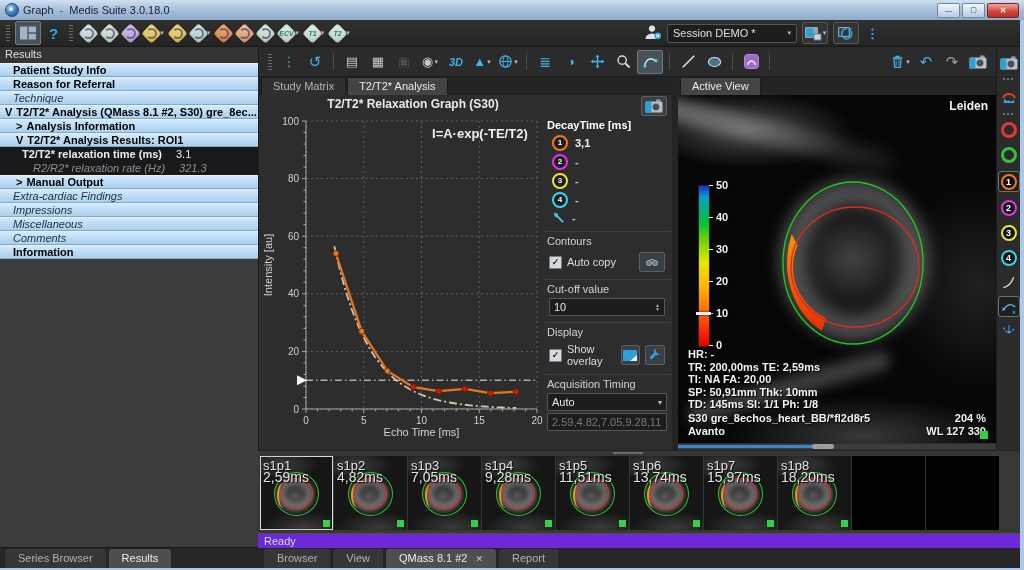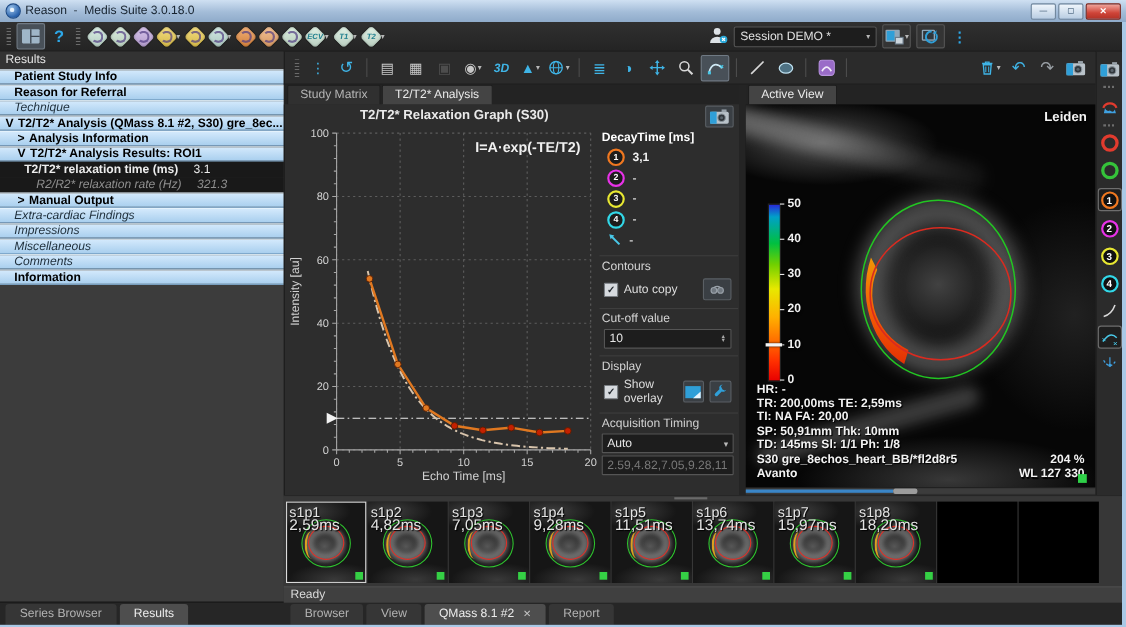--- a/index.html
+++ b/index.html
@@ -156,37 +156,37 @@
     border:8px solid rgba(188,188,188,.42);filter:blur(2px);box-sizing:border-box;}
   .ell{position:absolute;border-radius:50%;box-sizing:border-box;}
   .ell.g{left:14px;top:16px;width:45px;height:44px;border:1.2px solid #2ec22e;}
   .ell.r{left:20px;top:22px;width:33px;height:31px;border:1.2px solid #e03028;}
   .arc-y{position:absolute;left:17px;top:27px;width:13px;height:25px;border-radius:50%;
     border-left:2.5px solid rgba(228,165,28,.95);box-sizing:border-box;}
   .t-label{position:absolute;left:3px;top:2px;font-size:13px;color:#e4e4e4;text-shadow:1px 1px 1px #000;}
   .t-time{position:absolute;left:3px;top:13px;font-size:14px;color:#e4e4e4;text-shadow:1px 1px 1px #000;}
   .gsq{position:absolute;right:3px;bottom:3px;width:7px;height:7px;background:#35d045;}
   
-  #status-bar{left:258px;top:533px;width:762px;height:15px;background:#404040;border-top:1px solid #4e4e4e;
+  #status-bar{left:258px;top:533px;width:762px;height:15px;background:#6d28d9;border-top:1px solid #4e4e4e;
     display:flex;align-items:center;padding-left:6px;box-sizing:border-box;color:#dadada;}
   #bottom-tabs{left:258px;top:548px;width:762px;height:20px;background:#262626;display:flex;align-items:flex-end;
     gap:3px;padding-left:6px;box-sizing:border-box;}
   .closex{font-size:9px;margin-left:8px;color:#c4c4c4;}
   
   #edge-right{left:1020px;top:20px;width:4px;height:550px;background:#a9c9e6;}
   #edge-bottom{left:0;top:568px;width:1024px;height:2px;background:#a9c9e6;}
 </style>
 </head>
 <body>
 
 <div id="win">
 
   <div id="titlebar" class="abs">
     <span id="medis-logo"></span>
-    <span class="t">Reason</span>
+    <span class="t">Graph</span>
     <span class="t sep">-</span>
     <span class="t">Medis Suite 3.0.18.0</span>
     <span id="win-buttons">
       <span class="win-btn">—</span>
       <span class="win-btn">▢</span>
       <span class="win-btn close">✕</span>
     </span>
   </div>
 
   <div id="appbar" class="abs">

